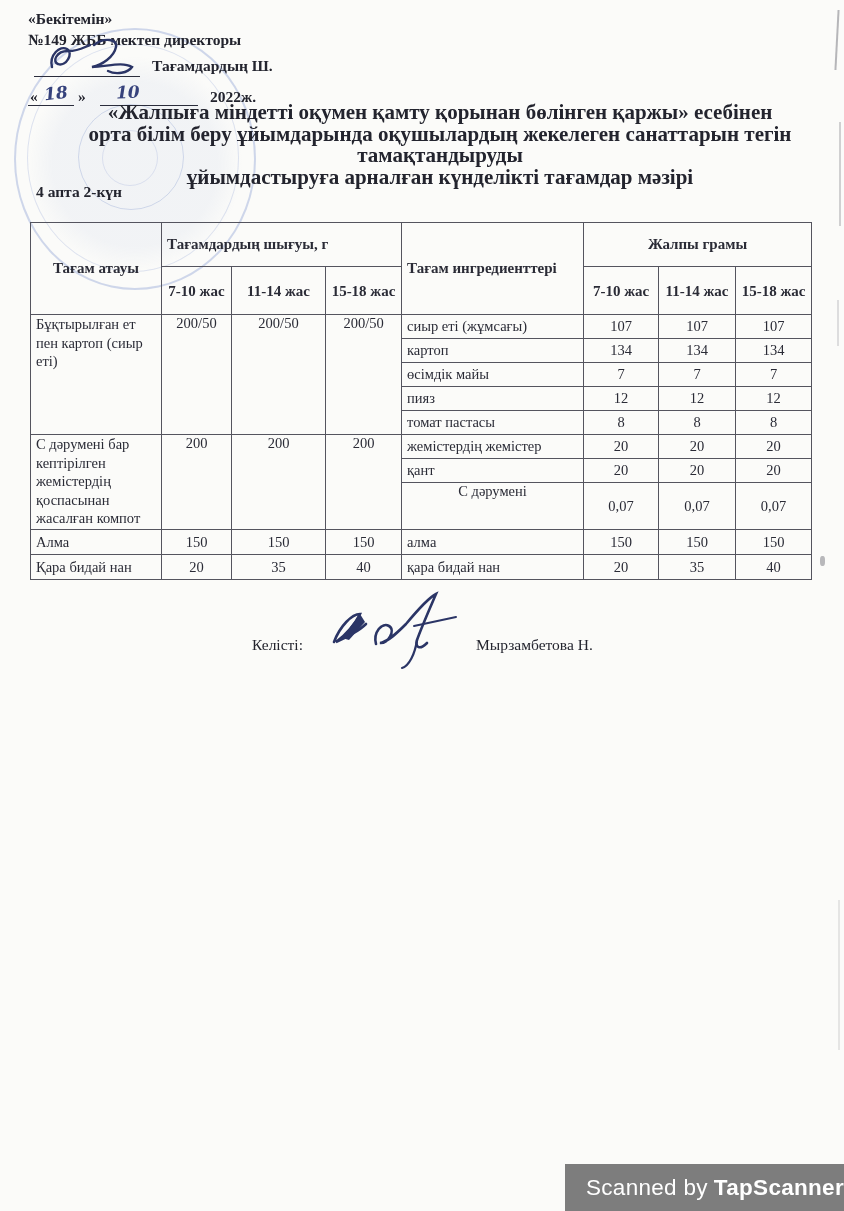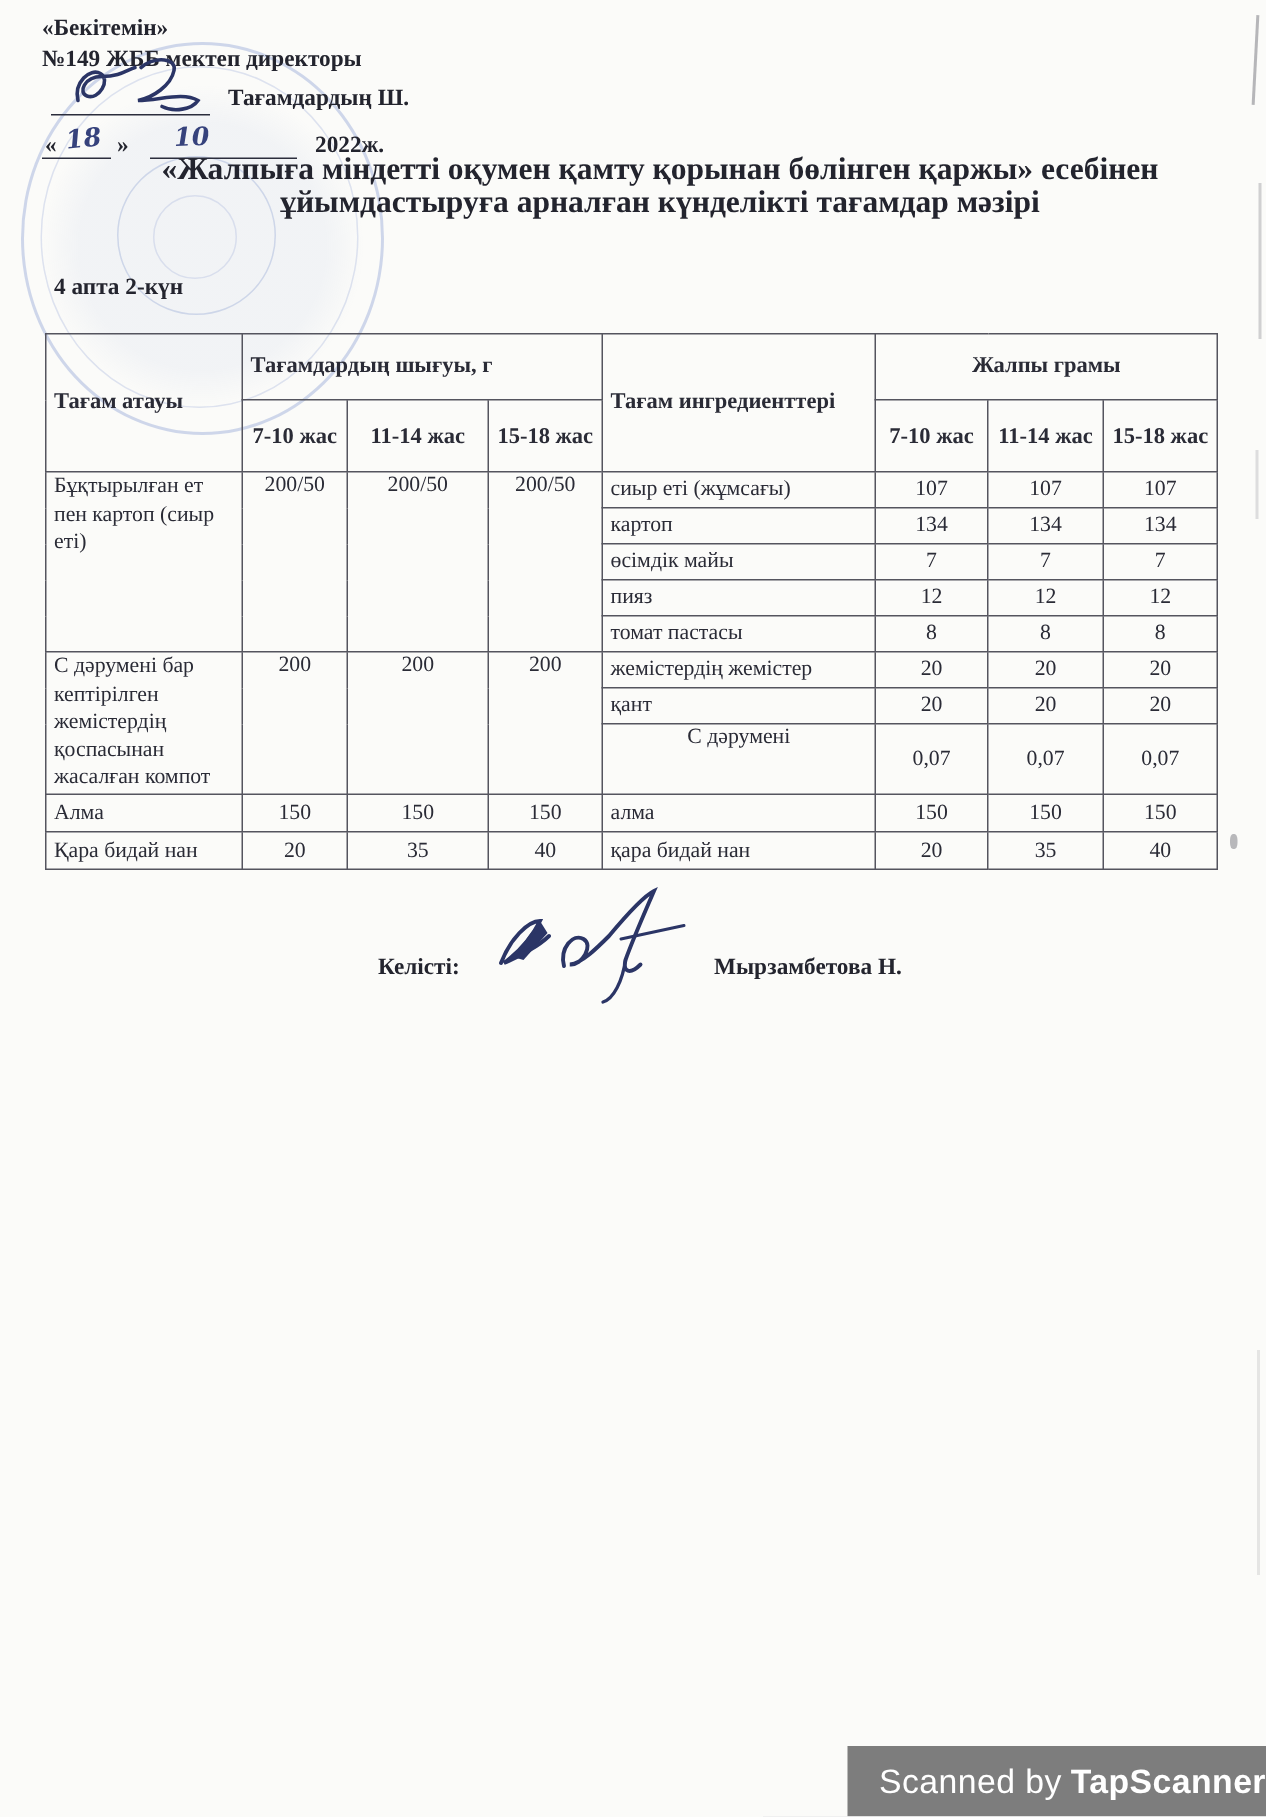--- a/index.html
+++ b/index.html
@@ -47,36 +47,36 @@
   .week-label { position:absolute; left:36px; top:183px; font-weight:bold;
     font-size:15.5px; z-index:3; }
 
   
   .menu-table { position:absolute; left:30px; top:222px; width:782px;
     border-collapse:collapse; table-layout:fixed; font-size:14.5px;
     color:#2a2b36; z-index:3; }
   .menu-table th, .menu-table td { border:1px solid #54545e; padding:0 5px;
     overflow:hidden; }
   .menu-table th { font-weight:bold; font-size:15px; }
-  .th-dish { text-align:left; padding-left:8px; }
+  .th-dish { text-align:center; padding-left:8px; }
   .th-out  { text-align:left; padding-left:18px; height:43px; }
   .th-ingr { text-align:left; padding-left:8px; padding-right:52px; }
   .th-tot  { text-align:center; height:43px; }
   .th-age  { text-align:center; font-size:14.5px; height:47px; line-height:18px; }
   .td-name { text-align:left; vertical-align:top; padding:3px 6px 0 6px; line-height:18.5px; }
   .td-out  { text-align:center; vertical-align:top; padding-top:3px; }
   .td-ingr { text-align:left; padding-left:7px; height:23px; }
   .td-num  { text-align:center; }
   .row-tall td { height:46px; }
   .td-ingr-top { text-align:center; vertical-align:top; padding:3px 0 0 7px; }
   .row-single td { height:24px; }
 
   
   .footer-sign { position:absolute; left:0; top:590px; width:844px; height:90px;
-    font-weight:bold; font-size:15.5px; z-index:3; }
+    font-weight:normal; font-size:15.5px; z-index:3; }
   .agree-label { position:absolute; left:252px; top:46px; }
   .agree-sig { position:absolute; left:316px; top:0px; width:158px; height:86px; }
   .agree-name { position:absolute; left:476px; top:46px; }
 
   
   .scan-bar { position:absolute; left:565px; top:1164px; width:279px; height:47px;
     background:#7d7d7d; color:#ffffff; font-family:"Liberation Sans", sans-serif;
     font-size:22.5px; line-height:47px; padding-left:21px; box-sizing:border-box;
     letter-spacing:.3px; z-index:4; }
   .scan-bar b { font-weight:bold; }
@@ -117,20 +117,21 @@
       <span class="hand hand-day">18</span>
       <span class="q-close">»</span>
       <span class="hand hand-month">10</span>
       <span class="u2"></span>
       <span class="year">2022ж.</span>
     </div>
   </div>
 
   <div class="title-block">
     <div>«Жалпыға міндетті оқумен қамту қорынан бөлінген қаржы» есебінен</div>
+    <div>орта білім беру ұйымдарында оқушылардың жекелеген санаттарын тегін тамақтандыруды</div>
     <div>ұйымдастыруға арналған күнделікті тағамдар мәзірі</div>
   </div>
   <div class="week-label">4 апта 2-күн</div>
 
   <table class="menu-table">
     <colgroup>
       <col style="width:131px">
         <col style="width:70px">
         <col style="width:94px">
         <col style="width:76px">

